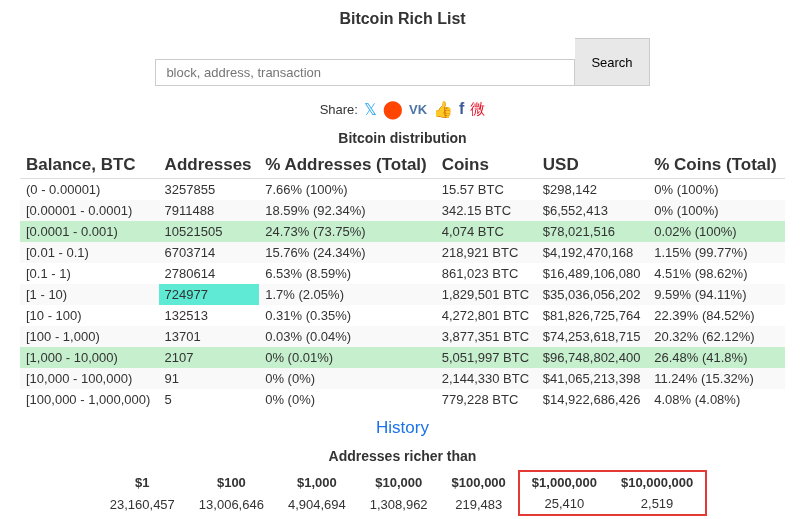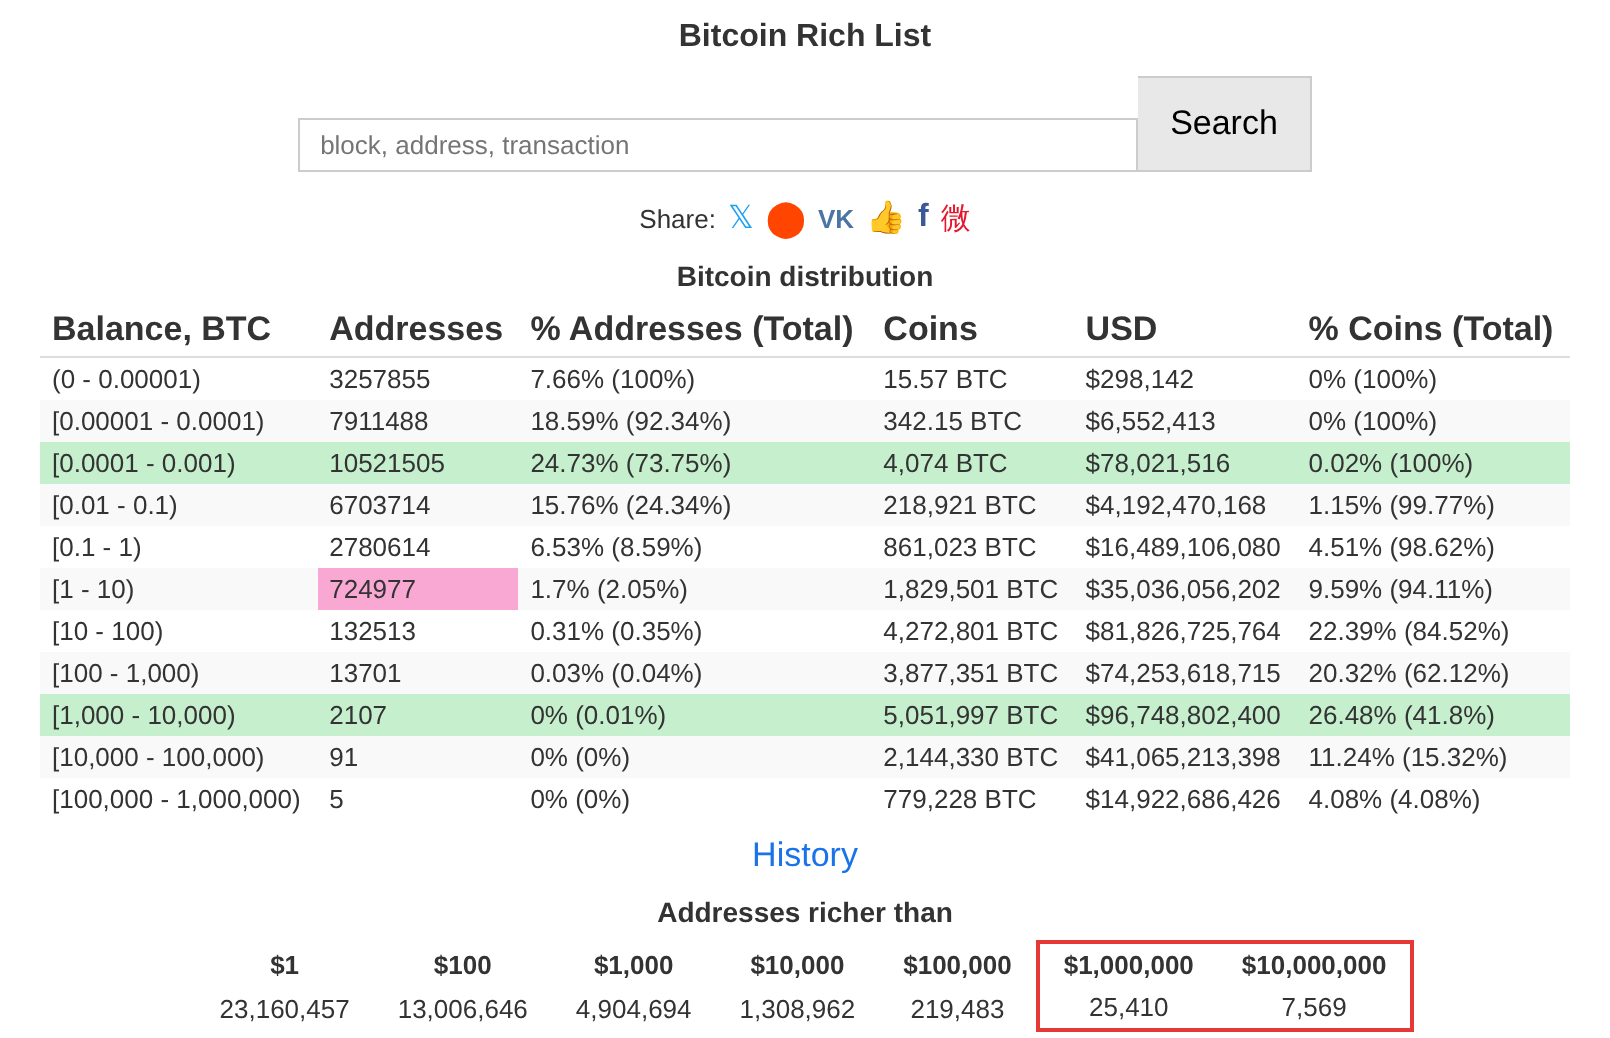--- a/index.html
+++ b/index.html
@@ -33,21 +33,21 @@
       color: #999;
       outline: none;
       margin-top: 21px;
     }
     .search-button {
       padding: 5px 16px;
       background: #e8e8e8;
       border: 1px solid #ccc;
       border-left: none;
       cursor: pointer;
-      font-size: 17px;
+      font-size: 13px;
       font-weight: normal;
     }
 
     .share-bar {
       display: flex;
       justify-content: center;
       align-items: center;
       gap: 6px;
       margin-bottom: 10px;
       font-size: 13px;
@@ -191,21 +191,21 @@
       <tr>
         <td>[0.1 - 1)</td>
         <td>2780614</td>
         <td>6.53% (8.59%)</td>
         <td>861,023 BTC</td>
         <td>$16,489,106,080</td>
         <td>4.51% (98.62%)</td>
       </tr>
       <tr>
         <td>[1 - 10)</td>
-        <td style="background: #f9a8d4;">724977</td>
+        <td style="background: #5eead4;">724977</td>
         <td>1.7% (2.05%)</td>
         <td>1,829,501 BTC</td>
         <td>$35,036,056,202</td>
         <td>9.59% (94.11%)</td>
       </tr>
       <tr>
         <td>[10 - 100)</td>
         <td>132513</td>
         <td>0.31% (0.35%)</td>
         <td>4,272,801 BTC</td>
@@ -267,17 +267,17 @@
         </tr>
     </thead>
     <tbody>
       <tr id="richer-values-row">
           <td>23,160,457</td>
           <td>13,006,646</td>
           <td>4,904,694</td>
           <td>1,308,962</td>
           <td>219,483</td>
           <td style="border-bottom: 2px solid rgb(229, 57, 53); border-left: 2px solid rgb(229, 57, 53);">25,410</td>
-          <td style="border-bottom: 2px solid rgb(229, 57, 53); border-right: 2px solid rgb(229, 57, 53);">7,569</td>
+          <td style="border-bottom: 2px solid rgb(229, 57, 53); border-right: 2px solid rgb(229, 57, 53);">2,519</td>
         </tr>
     </tbody>
   </table>
 </div>
 
 </body></html>

